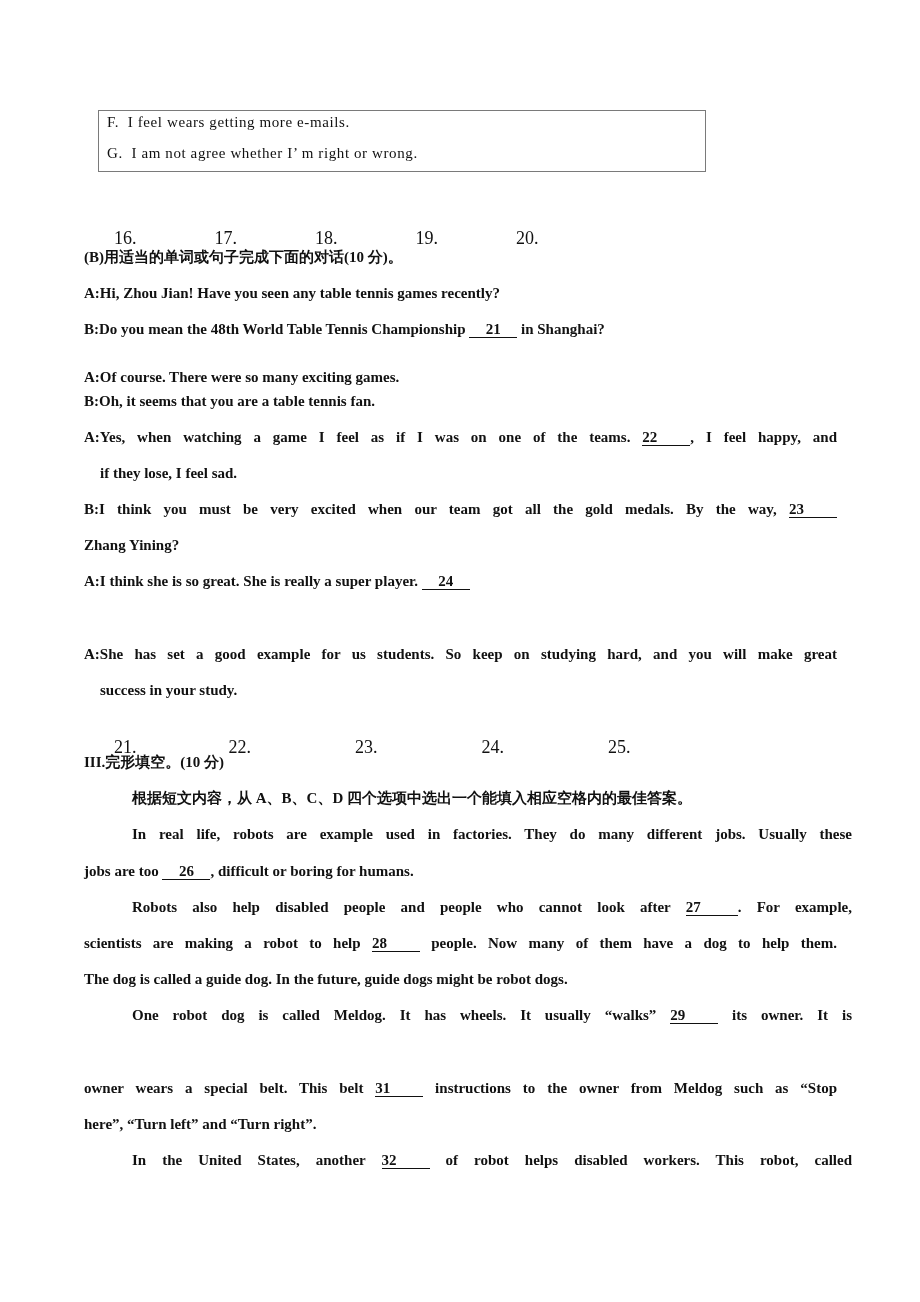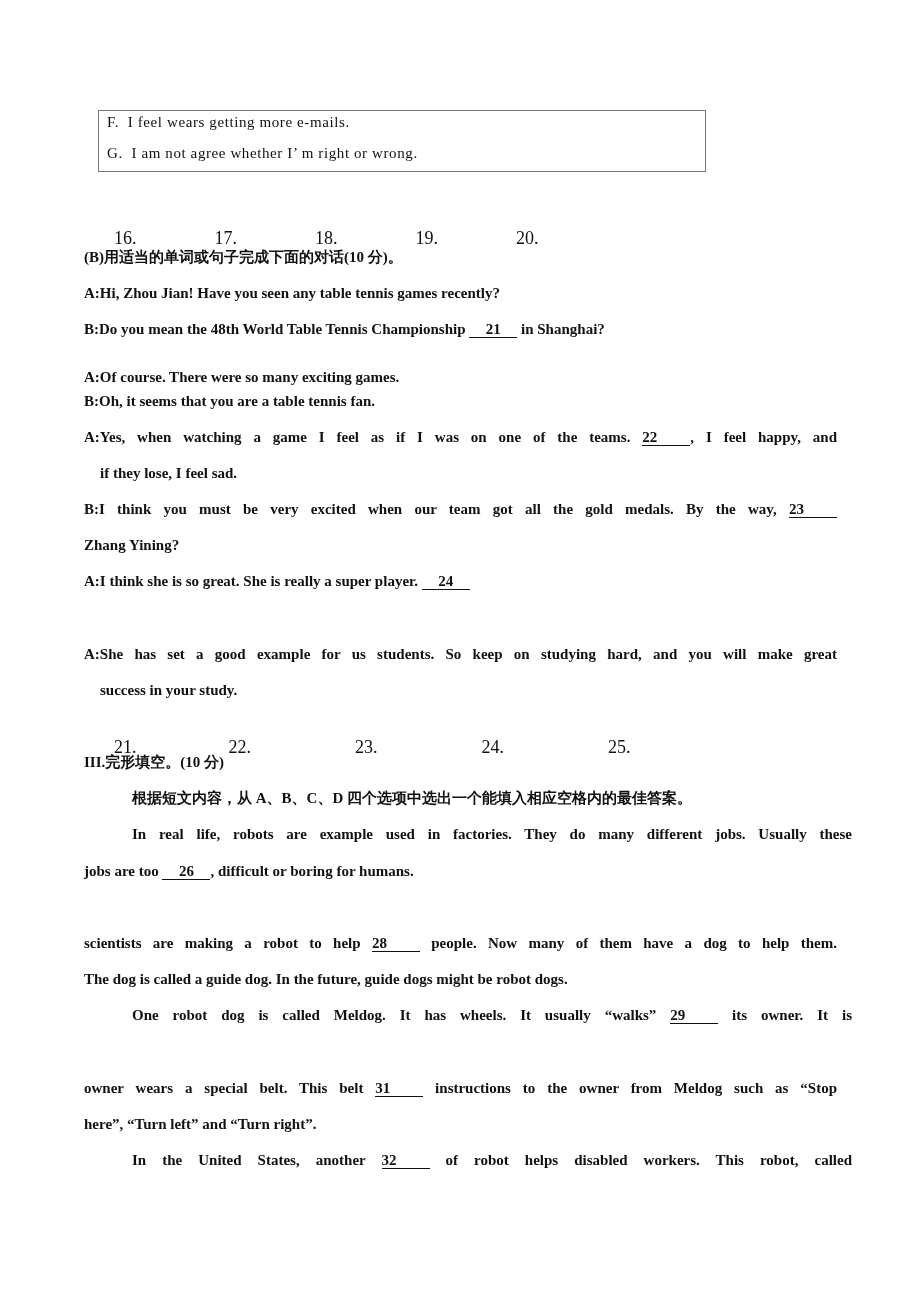--- a/index.html
+++ b/index.html
@@ -73,20 +73,21 @@
   </div>
 
   <div class="line" style="top:752px">III.完形填空。(10 分)</div>
 
   <div class="line indent" style="top:788px">根据短文内容，从 A、B、C、D 四个选项中选出一个能填入相应空格内的最佳答案。</div>
 
   <div class="line indent just" style="top:824px; width:720px"><span>In real life, robots are example used in factories. They do many different jobs. Usually these</span></div>
 
   <div class="line" style="top:861px"><span>jobs are too </span><span class="blank" style="width:48px">26</span><span>, difficult or boring for humans.</span></div>
 
+  <div class="line indent just" style="top:897px; width:720px"><span>Robots also help disabled people and people who cannot look after </span><span class="blank" style="width:52px">27</span><span>. For example,</span></div>
 
   <div class="line just" style="top:933px"><span>scientists are making a robot to help </span><span class="blank" style="width:48px">28</span><span> people. Now many of them have a dog to help them.</span></div>
 
   <div class="line" style="top:969px"><span>The dog is called a guide dog. In the future, guide dogs might be robot dogs.</span></div>
 
   <div class="line indent just" style="top:1005px; width:720px"><span>One robot dog is called Meldog. It has wheels. It usually “walks” </span><span class="blank" style="width:48px">29</span><span> its owner. It is</span></div>
 
 
   <div class="line just" style="top:1078px"><span>owner wears a special belt. This belt </span><span class="blank" style="width:48px">31</span><span> instructions to the owner from Meldog such as “Stop</span></div>
 

